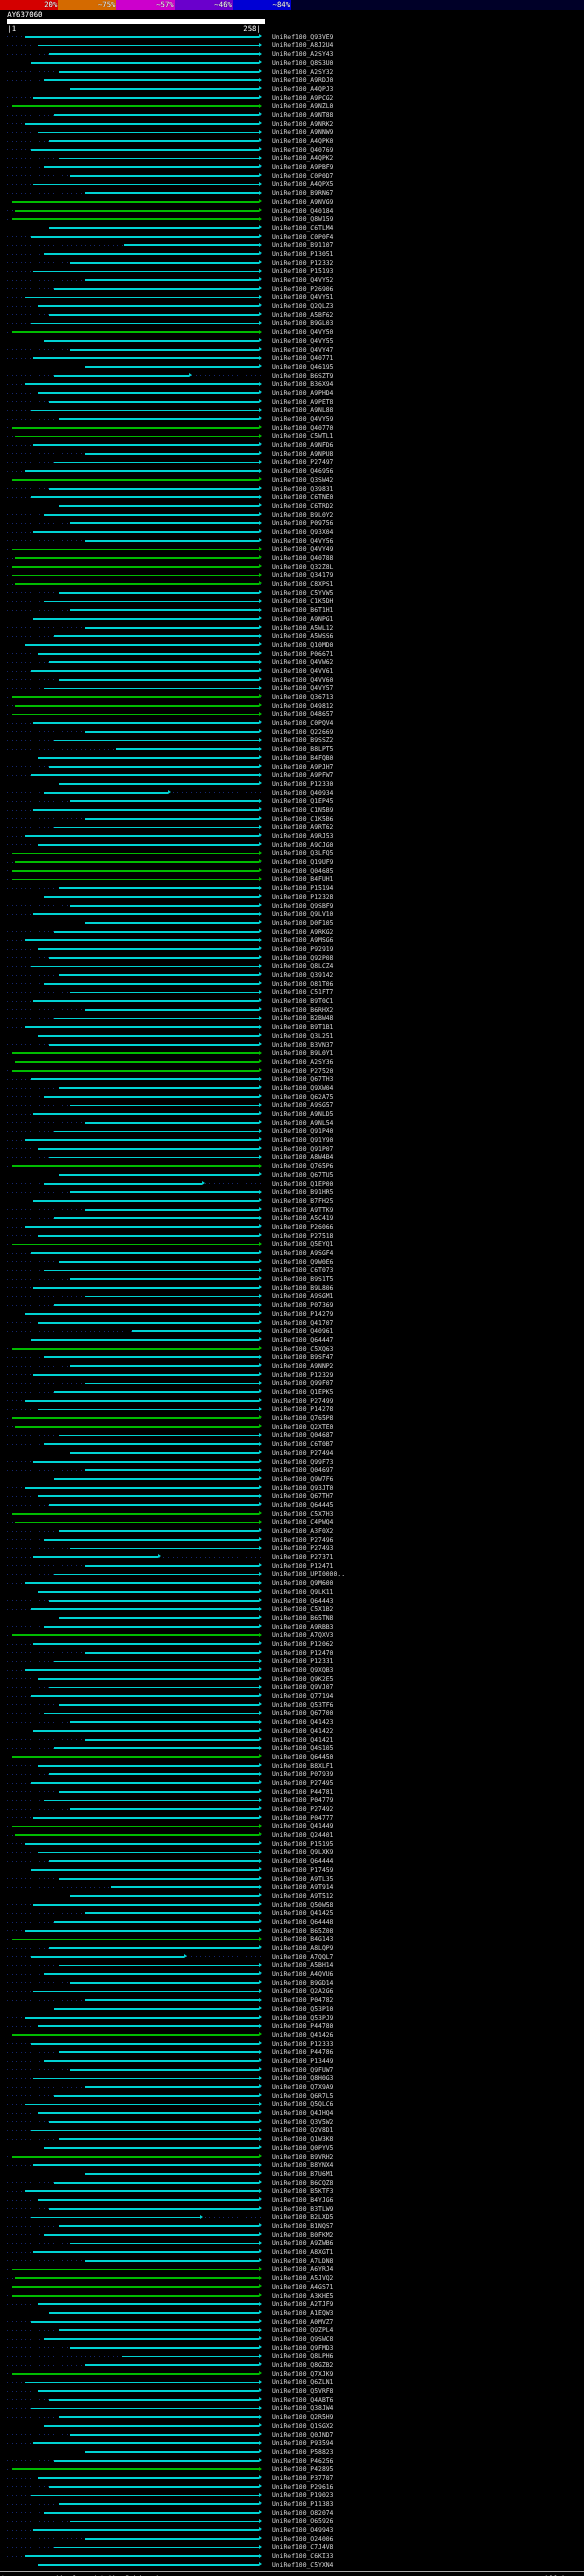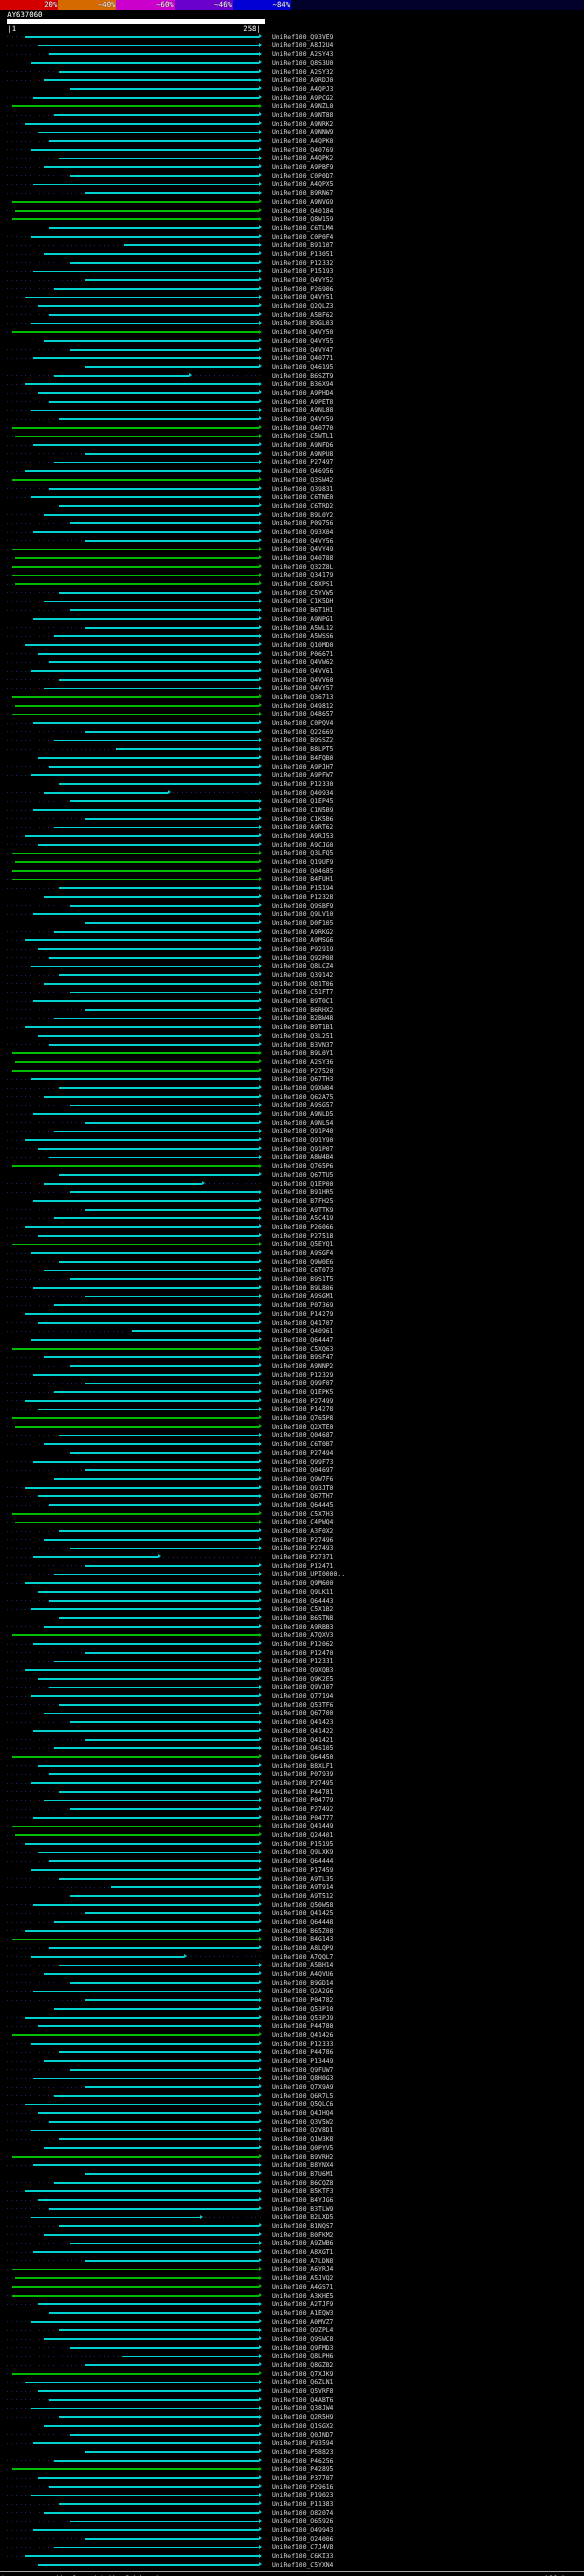--- a/index.html
+++ b/index.html
@@ -32,24 +32,24 @@
 </style>
 </head>
 <body>
 
 <div class="keyrow">
   <div class="keybar">
       <div class="seg" style="background: rgb(212, 0, 0);">
         <span class="seglbl">20%</span>
       </div>
       <div class="seg" style="background: rgb(212, 106, 0);">
-        <span class="seglbl">~40%</span>
+        <span class="seglbl">~75%</span>
       </div>
       <div class="seg" style="background: rgb(204, 0, 204);">
-        <span class="seglbl">~60%</span>
+        <span class="seglbl">~57%</span>
       </div>
       <div class="seg" style="background: rgb(106, 0, 204);">
         <span class="seglbl">~46%</span>
       </div>
       <div class="seg" style="background: rgb(0, 0, 212);">
         <span class="seglbl">~84%</span>
       </div>
     </div>
   <div class="keyrest"></div>
 </div>

